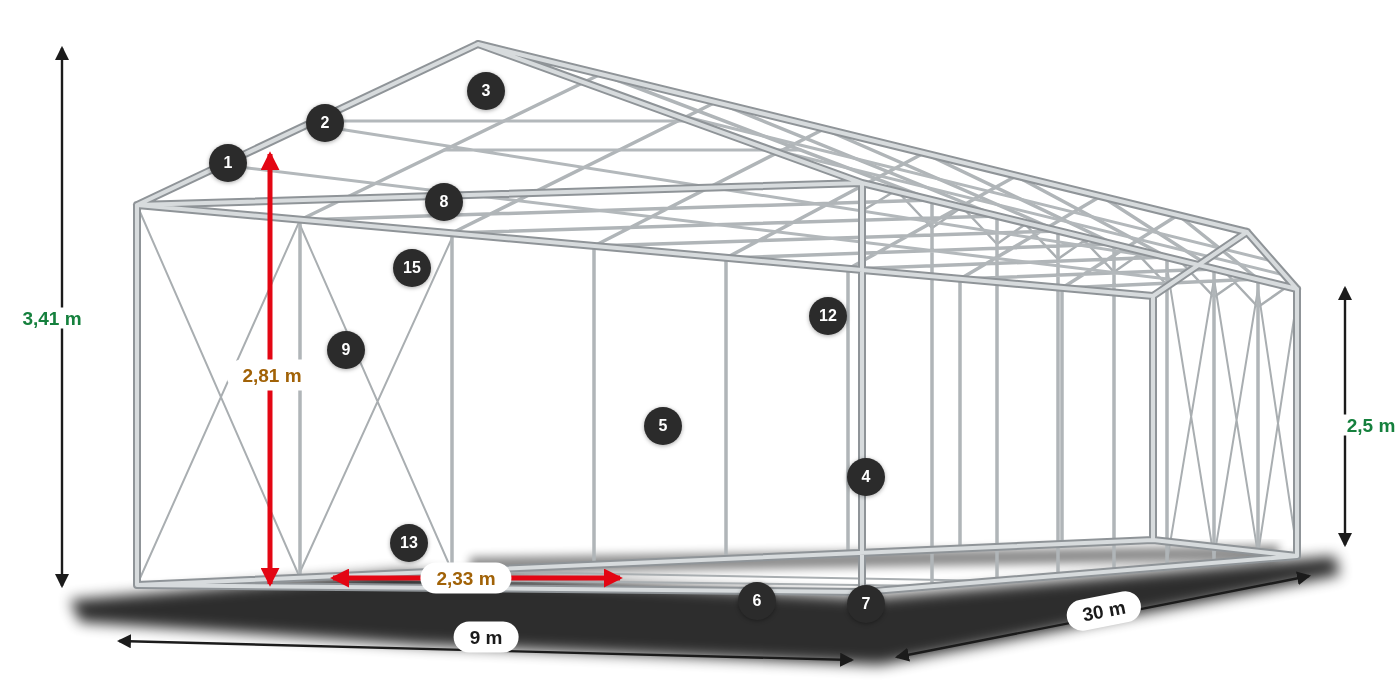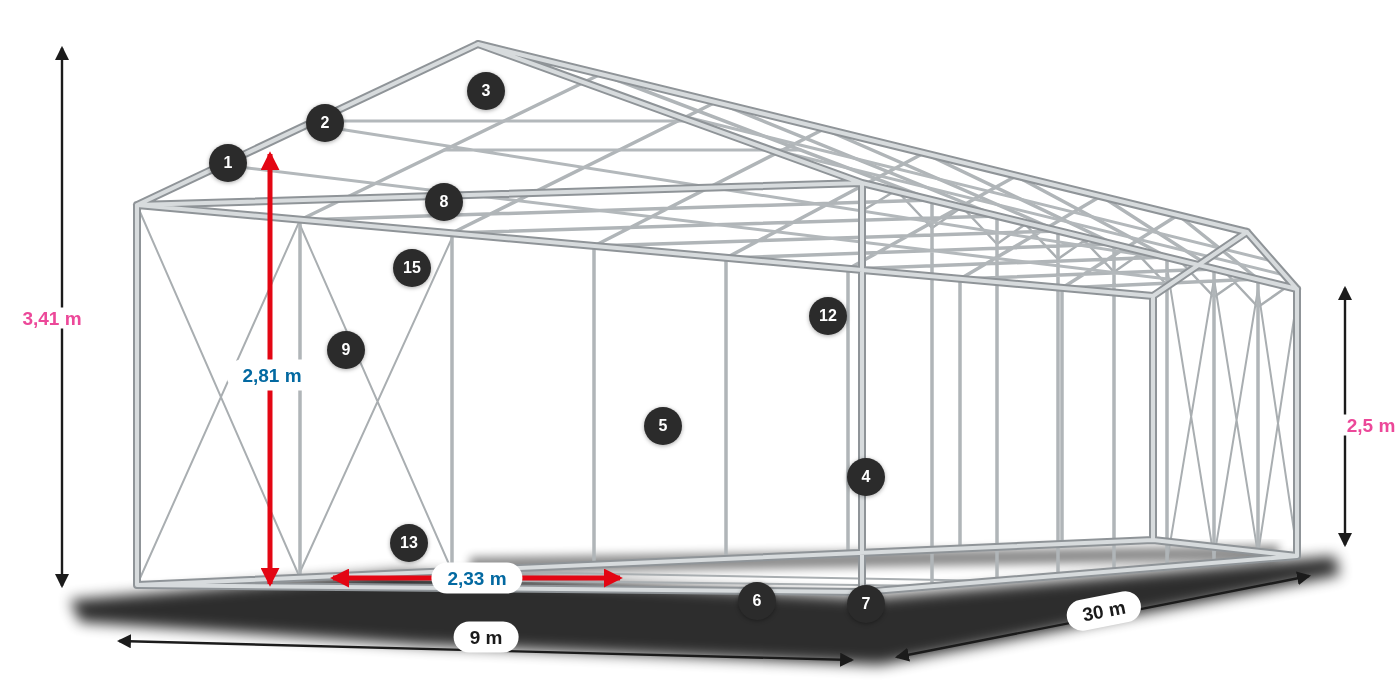--- a/index.html
+++ b/index.html
@@ -3,29 +3,29 @@
 <meta charset="utf-8">
 <style>
   html,body{margin:0;padding:0;background:#fff;}
   #stage{
     position:relative;width:1400px;height:700px;overflow:hidden;background:#ffffff;
     font-family:"Liberation Sans","DejaVu Sans",sans-serif;
   }
   #scene{position:absolute;left:0;top:0;}
   .dim-text{
     position:absolute;transform:translate(-50%,-50%);
-    font-weight:700;font-size:19px;color:#ec4899;background:#fff;
+    font-weight:700;font-size:19px;color:#15803d;background:#fff;
     padding:1px 5px;white-space:nowrap;line-height:1;
   }
   .pill{
     position:absolute;transform:translate(-50%,-50%);
     background:#ffffff;border-radius:18px;padding:6px 16px;
     font-weight:700;font-size:19px;color:#1a1a1a;white-space:nowrap;line-height:1;
   }
-  .pill.red{color:#0369a1;}
+  .pill.red{color:#a16207;}
   .pill.rotated{transform:translate(-50%,-50%) rotate(-11deg);}
   .marker{
     position:absolute;transform:translate(-50%,-50%);
     width:38px;height:38px;border-radius:50%;
     background:#2b2b2b;color:#ffffff;
     display:flex;align-items:center;justify-content:center;
     font-weight:700;font-size:16px;line-height:1;
     box-shadow:0 1px 4px rgba(0,0,0,.35);
   }
 </style>
@@ -75,21 +75,21 @@
       <line x1="119" y1="641" x2="852" y2="660" stroke="#1b1b1b" stroke-width="2.4" marker-start="url(#ab)" marker-end="url(#ab)"></line>
       <line x1="897" y1="657" x2="1309" y2="576" stroke="#1b1b1b" stroke-width="2.4" marker-start="url(#ab)" marker-end="url(#ab)"></line>
       <line x1="270" y1="154" x2="270" y2="584" stroke="#e30613" stroke-width="5" marker-start="url(#ar)" marker-end="url(#ar)"></line>
       <line x1="333" y1="578" x2="620" y2="578" stroke="#e30613" stroke-width="5" marker-start="url(#ar)" marker-end="url(#ar)"></line>
     </g>
   </svg>
 
   <div class="dim-text" style="left:52px;top:318px">3,41 m</div>
   <div class="dim-text" style="left:1371px;top:425px">2,5 m</div>
   <div class="pill red" style="left:272px;top:375px">2,81 m</div>
-  <div class="pill red" style="left:477px;top:578px">2,33 m</div>
+  <div class="pill red" style="left:466px;top:578px">2,33 m</div>
   <div class="pill" style="left:486px;top:637px">9 m</div>
   <div class="pill rotated" style="left:1104px;top:611px">30 m</div>
 
   <div class="marker" style="left:228px;top:163px">1</div>
   <div class="marker" style="left:325px;top:123px">2</div>
   <div class="marker" style="left:486px;top:91px">3</div>
   <div class="marker" style="left:866px;top:477px">4</div>
   <div class="marker" style="left:663px;top:426px">5</div>
   <div class="marker" style="left:757px;top:601px">6</div>
   <div class="marker" style="left:866px;top:604px">7</div>

